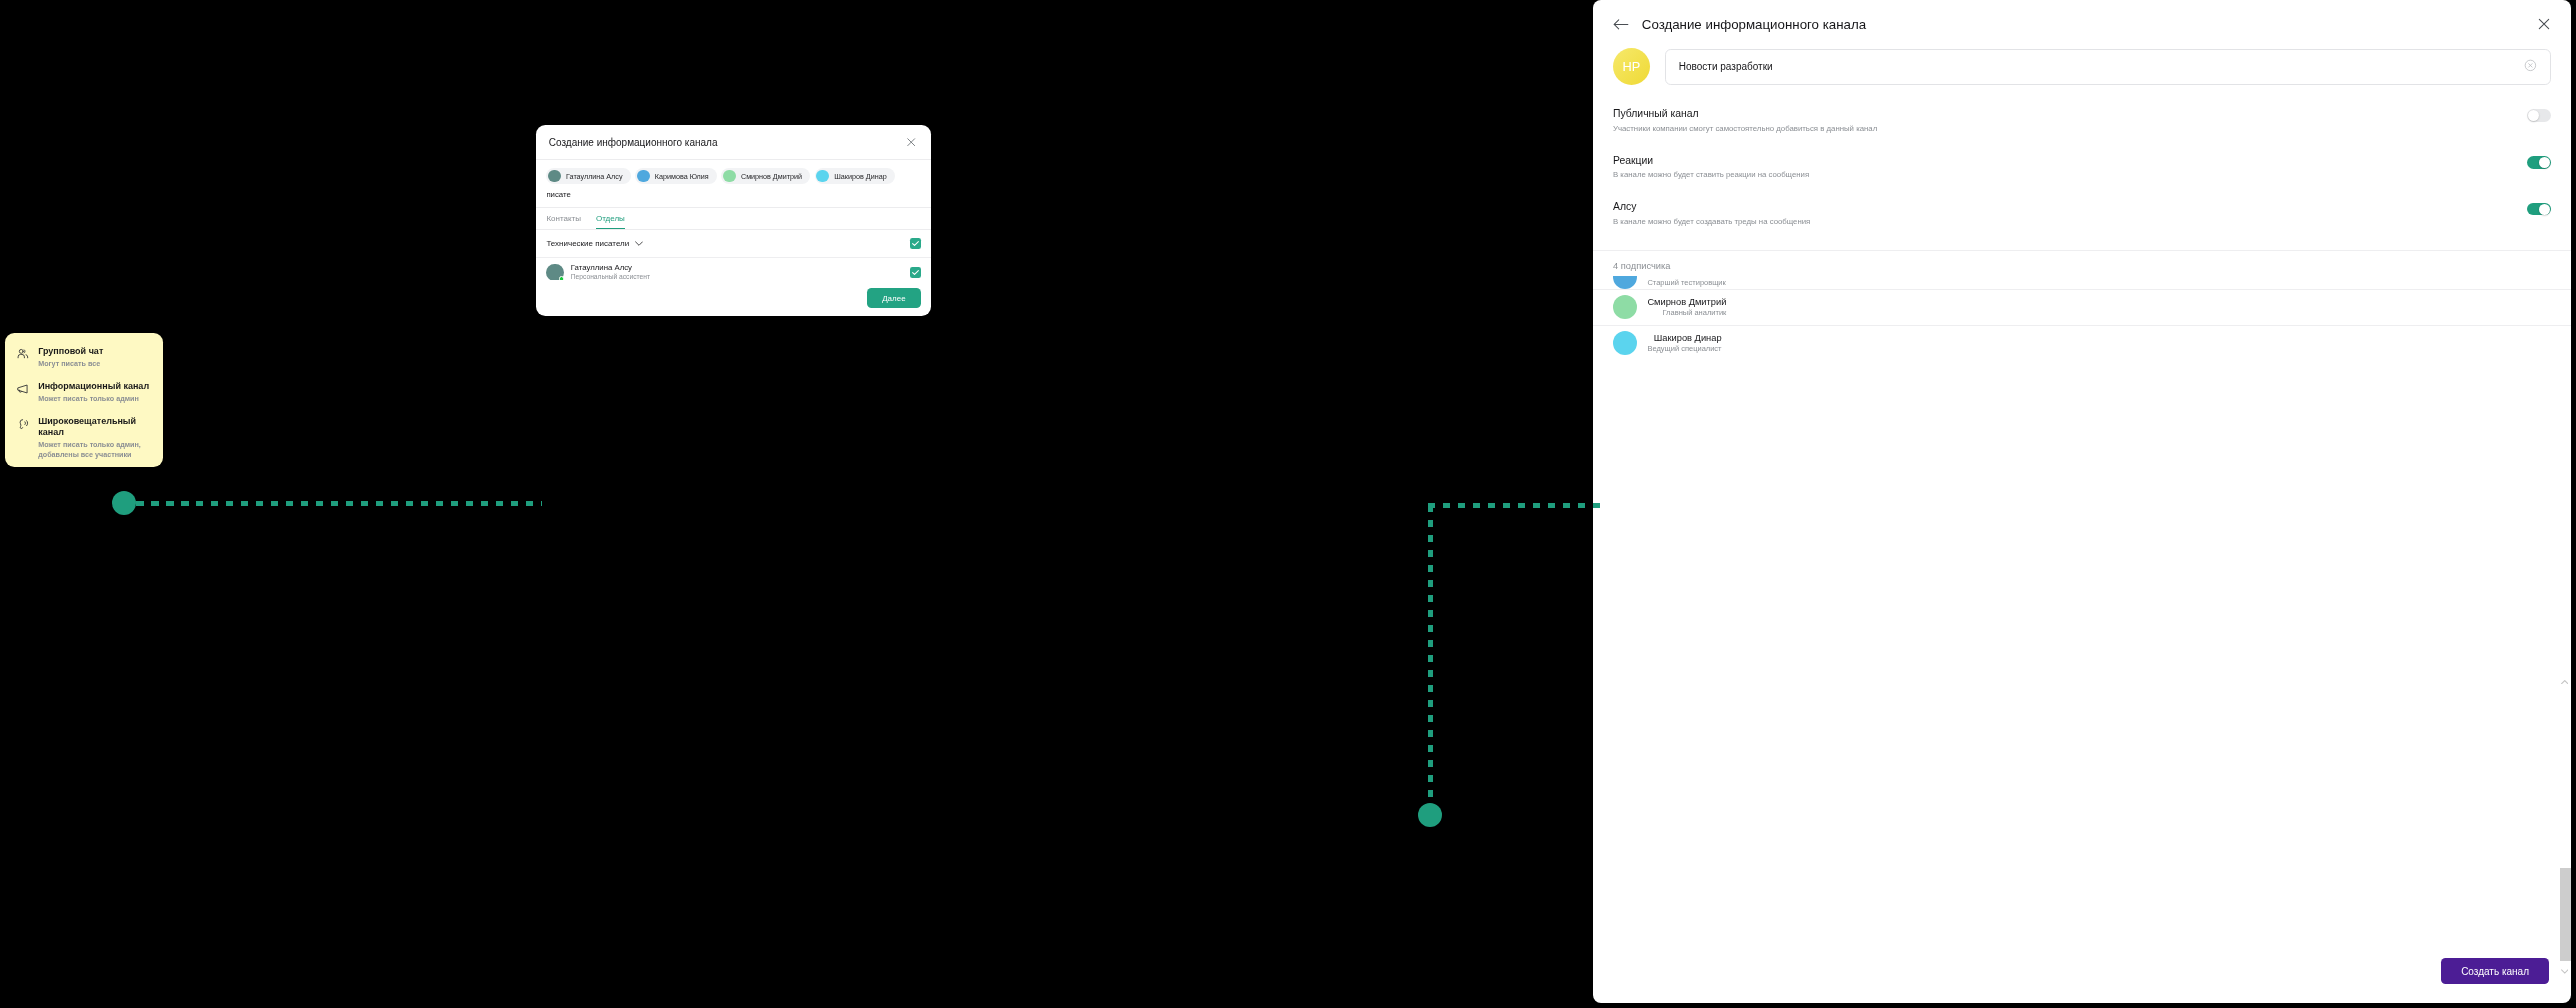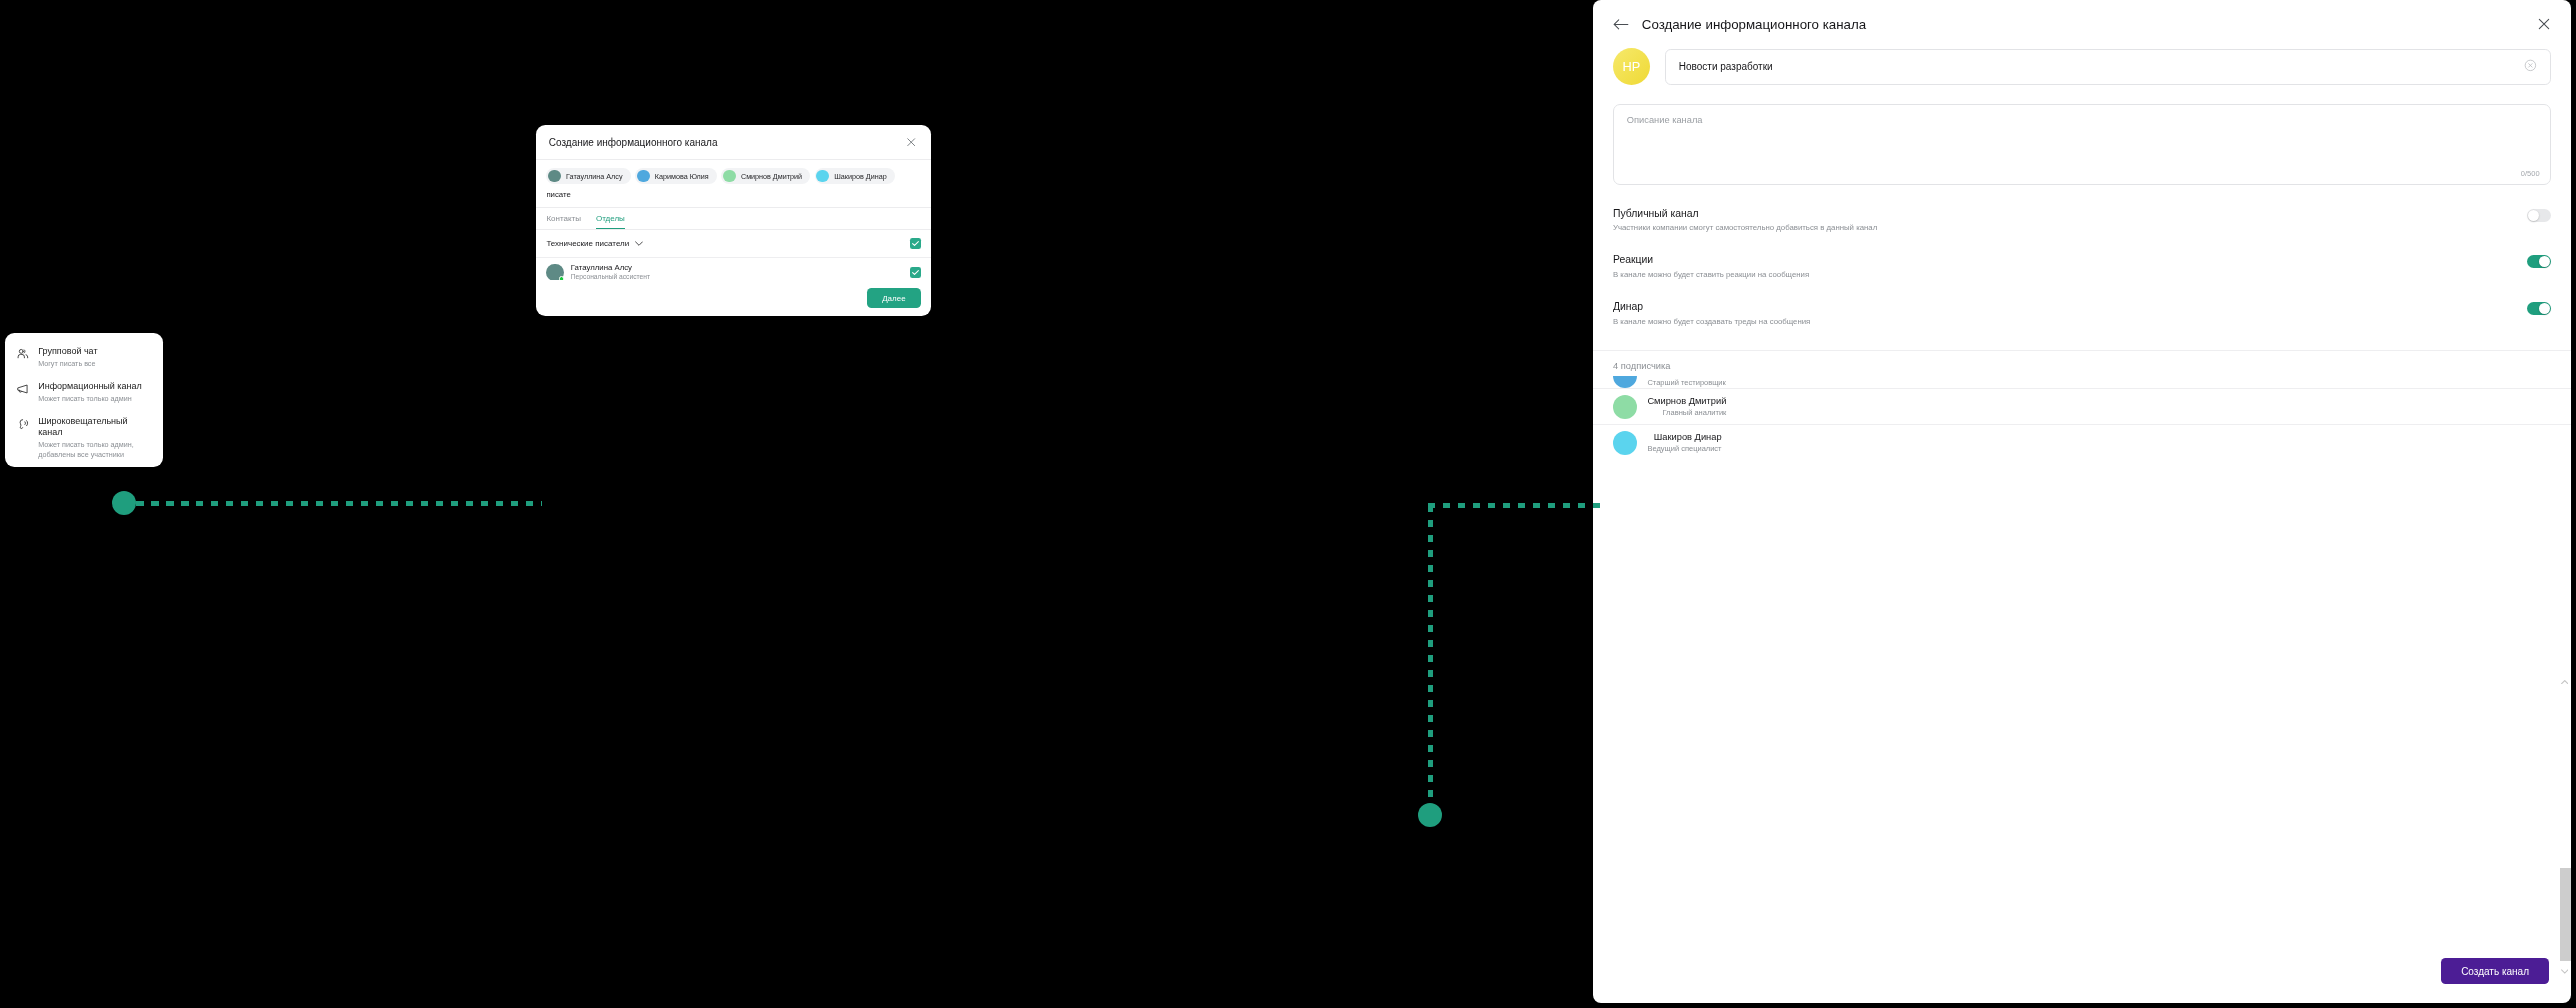--- a/index.html
+++ b/index.html
@@ -28,25 +28,26 @@
     width: 4.6px;
     background-image: repeating-linear-gradient(to bottom, #1F9E7E 0 7.5px, transparent 7.5px 15px);
     z-index: 5;
   }
 
   
   #left-panel {
     position: absolute;
     left: 4.6px; top: 333px;
     width: 158px; height: 134px;
-    background: #ffffff;
+    background: #fef9c3;
     border-radius: 9.3px;
     box-shadow: 0 2.3px 12.8px rgba(0,0,0,.30);
     padding: 12.8px 11.6px 10.4px 11.6px;
     z-index: 4;
+    font-weight: bold;
   }
   .ct-row { display: flex; gap: 8px; align-items: flex-start; margin-bottom: 11.6px; }
   .ct-row:last-child { margin-bottom: 4px; }
   .ct-icon { width: 14px; flex: 0 0 14px; padding-top: 1.2px; }
   .ct-icon svg { display: block; }
   .ct-title { font-size: 9px; color: #1a1a1a; line-height: 11.6px; }
   .ct-sub { font-size: 7.2px; color: #8b8f94; line-height: 10px; margin-top: 1.7px; max-width: 122px; }
 
   
   #center-dialog {
@@ -362,24 +363,20 @@
       <span>Новости разработки</span>
       <span class="clear-ic">
         <svg width="12.8" height="12.8" viewBox="0 0 22 22" fill="none" stroke="#7c8086" stroke-width="1.3">
             <circle cx="11" cy="11" r="9"></circle>
             <path d="M8 8l6 6M14 8l-6 6" stroke-linecap="round"></path>
           </svg>
       </span>
     </div>
   </div>
 
-  <div class="desc-box">
-    <div class="desc-ph">Описание канала</div>
-    <div class="desc-count">0/500</div>
-  </div>
 
   <div class="rp-settings">
 
     <div class="set-row">
       <div>
         <div class="set-label">Публичный канал</div>
         <div class="set-desc">Участники компании смогут самостоятельно добавиться в данный канал</div>
       </div>
       <span class="toggle">
           <span class="knob"></span>
@@ -391,21 +388,21 @@
         <div class="set-label">Реакции</div>
         <div class="set-desc">В канале можно будет ставить реакции на сообщения</div>
       </div>
       <span class="toggle on">
           <span class="knob"></span>
         </span>
     </div>
 
     <div class="set-row">
       <div>
-        <div class="set-label">Динар</div>
+        <div class="set-label">Алсу</div>
         <div class="set-desc">В канале можно будет создавать треды на сообщения</div>
       </div>
       <span class="toggle on">
           <span class="knob"></span>
         </span>
     </div>
 
   </div>
 
   <div class="subs-divider"></div>

